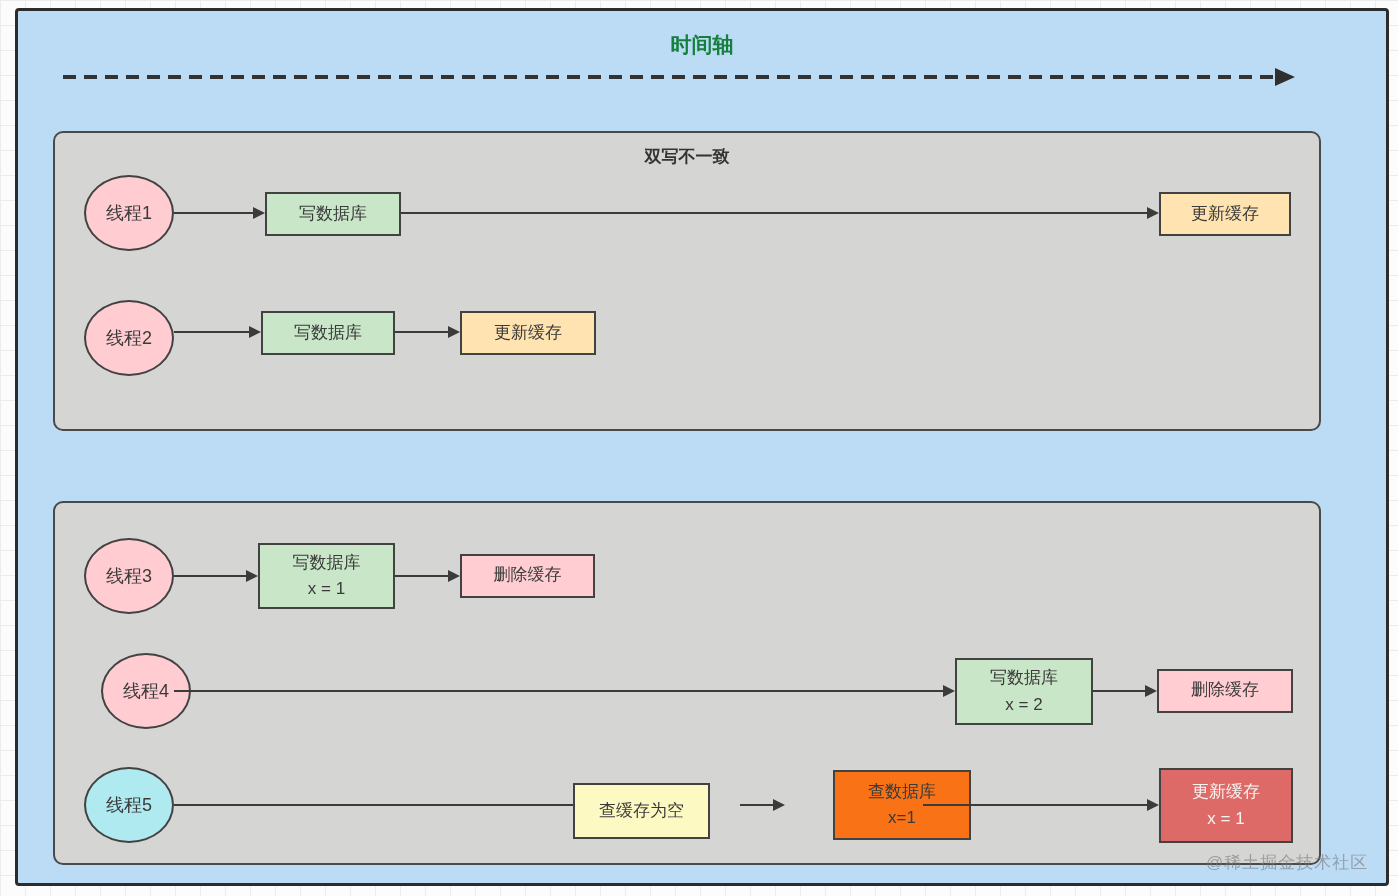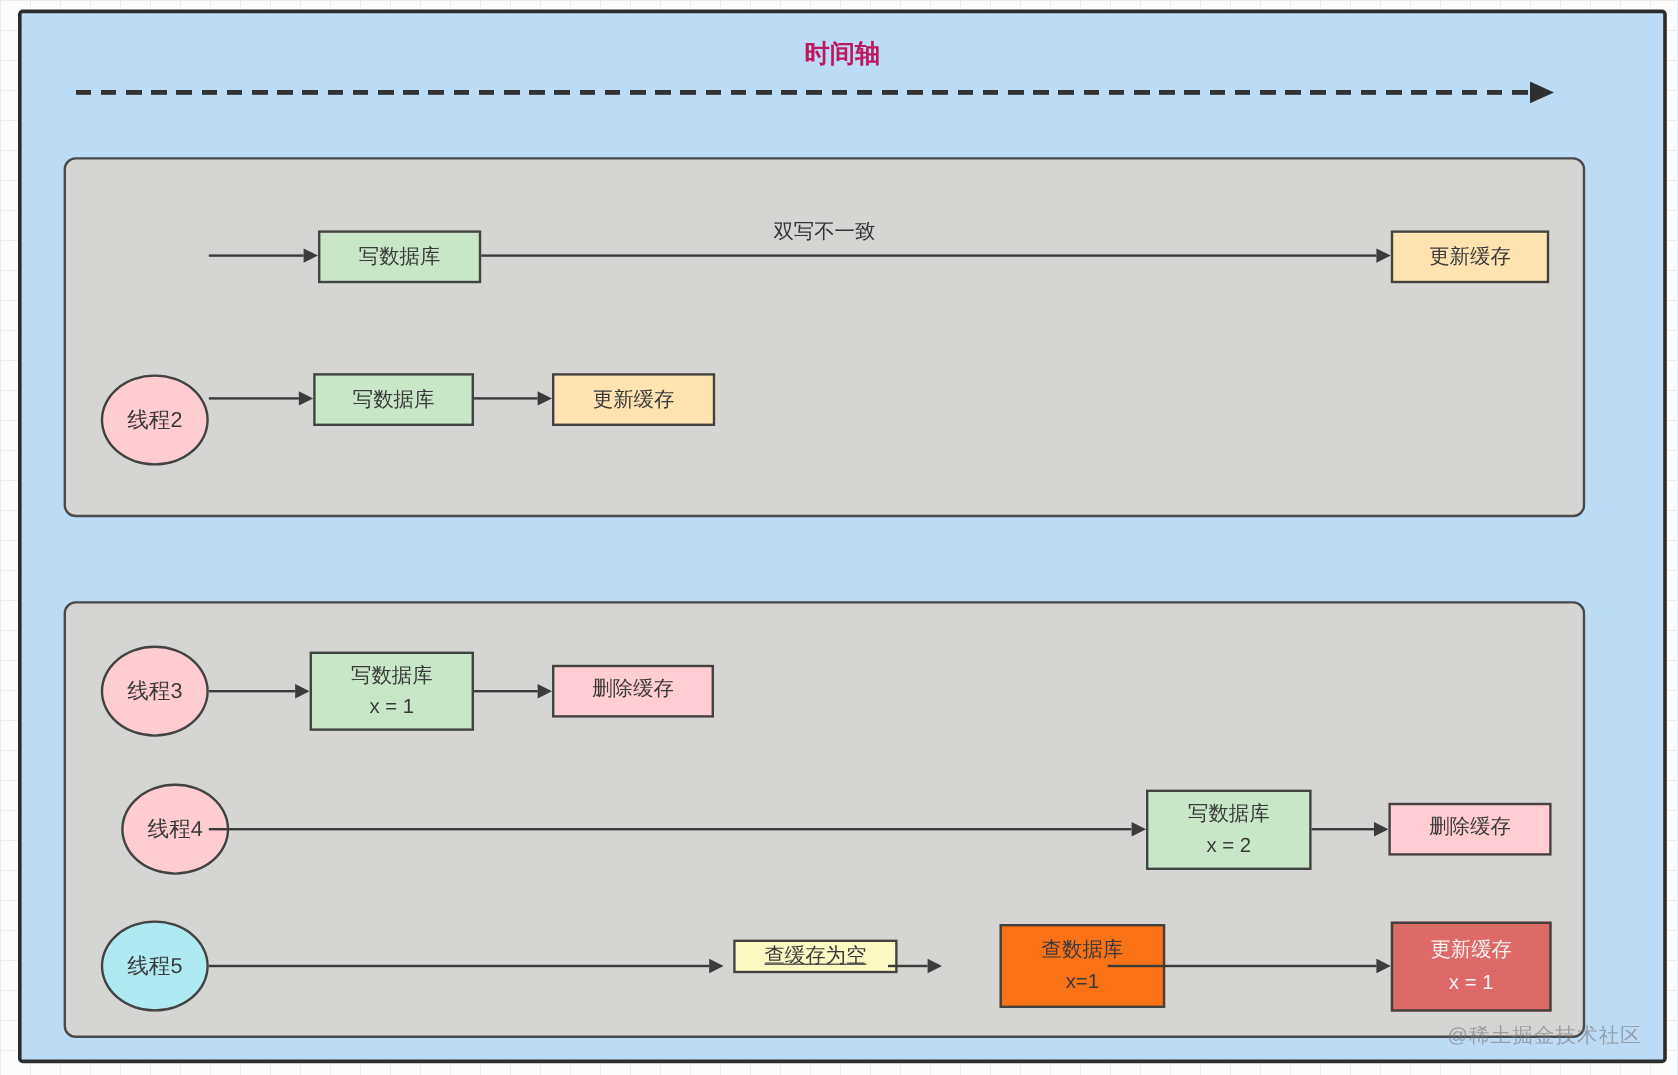--- a/index.html
+++ b/index.html
@@ -12,40 +12,40 @@
       linear-gradient(#ececec 1px, transparent 1px),
       linear-gradient(90deg, #ececec 1px, transparent 1px);
     background-size:25px 25px;
   }
   .container {
     position:absolute; left:15px; top:8px; width:1374px; height:878px;
     background:#bcdcf6; border:3px solid #2c2c2c; border-radius:4px;
   }
   .timeline-title {
     position:absolute; top:20px; left:0; width:100%;
-    text-align:center; font-size:21px; font-weight:bold; color:#be185d;
+    text-align:center; font-size:21px; font-weight:bold; color:#15803d;
   }
   .dashed-arrow {
     position:absolute; left:45px; top:64px; width:1212px; height:4px;
     background:repeating-linear-gradient(90deg,#333 0 13px,transparent 13px 21px);
   }
   .dashed-arrow::after {
     content:""; position:absolute; right:-20px; top:-7px;
     border-left:20px solid #2f2f2f;
     border-top:9px solid transparent; border-bottom:9px solid transparent;
   }
   .panel {
     position:absolute; left:35px; background:#d5d5d3;
     border:2px solid #4a4a4a; border-radius:10px;
   }
   .panel-1 { top:120px; width:1268px; height:300px; }
   .panel-2 { top:490px; width:1268px; height:364px; }
   .panel-title {
     position:absolute; top:12px; left:0; width:100%;
-    text-align:center; font-size:17px; font-weight:normal; color:#333;margin-top:36px;
+    text-align:center; font-size:17px; font-weight:bold; color:#333;
   }
   .ellipse {
     position:absolute; width:90px; height:76px; border-radius:50%;
     border:2px solid #424242; display:flex; align-items:center; justify-content:center;
     font-size:18px; color:#3a3a3a;
   }
   .e-pink { background:#ffccd2; }
   .e-cyan { background:#aeeaf0; }
   .box {
     position:absolute; border:2px solid #424242;
@@ -73,30 +73,33 @@
 <body>
 
 <div class="container">
 
   <div class="timeline-title">时间轴</div>
   <div class="dashed-arrow"></div>
 
   <div class="panel panel-1">
     <div class="panel-title">双写不一致</div>
 
+    <div class="ellipse e-pink" style="left:29px;top:42px;">
+      <span>线程1</span>
+    </div>
     <div class="arrow" style="left:119px;top:79px;width:79px;"></div>
     <div class="box b-green" style="left:210px;top:59px;width:136px;height:44px;">
       <span>写数据库</span>
     </div>
     <div class="arrow" style="left:346px;top:79px;width:746px;"></div>
     <div class="box b-orange" style="left:1104px;top:59px;width:132px;height:44px;">
       <span>更新缓存</span>
     </div>
 
-    <div class="ellipse e-pink" style="left:29px;top:179px;text-align:right;">
+    <div class="ellipse e-pink" style="left:29px;top:167px;text-align:right;">
       <span>线程2</span>
     </div>
     <div class="arrow" style="left:119px;top:198px;width:75px;"></div>
     <div class="box b-green" style="left:206px;top:178px;width:134px;height:44px;">
       <span>写数据库</span>
     </div>
     <div class="arrow" style="left:340px;top:198px;width:53px;"></div>
     <div class="box b-orange" style="left:405px;top:178px;width:136px;height:44px;">
       <span>更新缓存</span>
     </div>
@@ -127,21 +130,21 @@
     </div>
     <div class="arrow" style="left:1038px;top:187px;width:52px;"></div>
     <div class="box b-pink" style="left:1102px;top:166px;width:136px;height:44px;">
       <span>删除缓存</span>
     </div>
 
     <div class="ellipse e-cyan" style="left:29px;top:264px;">
       <span>线程5</span>
     </div>
     <div class="arrow" style="left:119px;top:301px;width:417px;"></div>
-    <div class="box b-yellow" style="left:556px;top:280px;width:137px;height:28px;text-decoration:underline;">
+    <div class="box b-yellow" style="left:518px;top:280px;width:137px;height:56px;">
       <span>查缓存为空</span>
     </div>
     <div class="arrow" style="left:685px;top:301px;width:33px;"></div>
     <div class="box b-purple" style="left:730px;top:267px;width:138px;height:70px;">
       <span>查数据库</span>
       <span>x=1</span>
     </div>
     <div class="arrow" style="left:868px;top:301px;width:224px;"></div>
     <div class="box b-red" style="left:1104px;top:265px;width:134px;height:75px;">
       <span>更新缓存</span>

